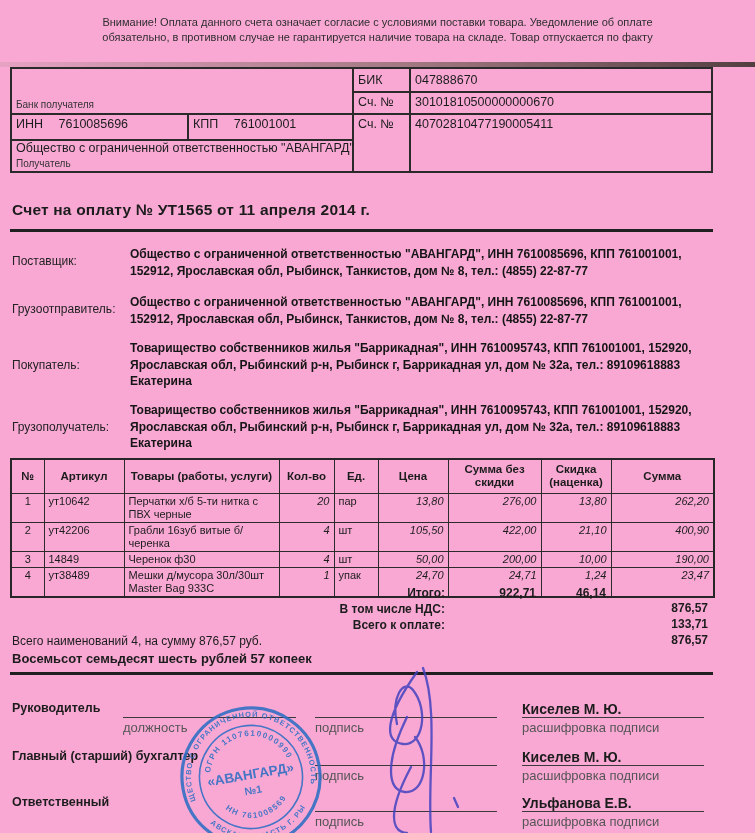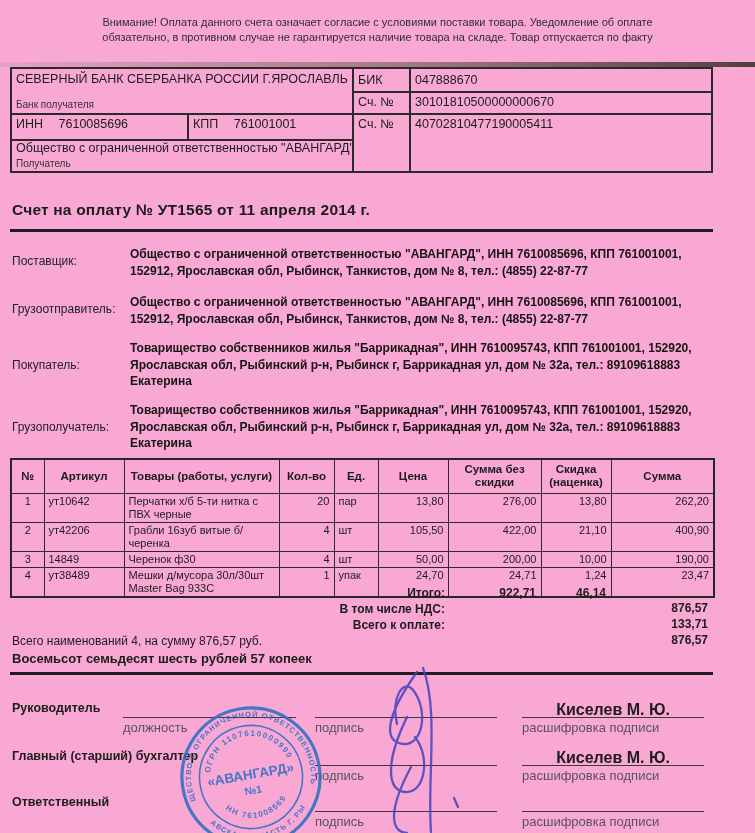--- a/index.html
+++ b/index.html
@@ -31,35 +31,35 @@
   .p-text  { left:130px; width:585px; font-size:12px; font-weight:700;
              line-height:16.5px; color:#151515; }
   
   table.items { position:absolute; left:10px; top:458px; width:703px;
                 border-collapse:collapse; table-layout:fixed;
                 border:2px solid #262626; }
   table.items th { border:1.2px solid #2b2b2b; font-size:11.5px; font-weight:700;
                    text-align:center; vertical-align:middle; padding:2px 2px; height:34px; line-height:13px; }
   table.items td { border:1.2px solid #2b2b2b; font-size:11px; vertical-align:top;
                    padding:1px 4px; line-height:13px; }
-  td.c { text-align:center; } td.r { text-align:right; } td.l { text-align:left; }
+  td.c { text-align:center; } td.r { text-align:right;font-style:italic; } td.l { text-align:left; }
   td.nm { font-size:10.5px; }
   tr.h28 td { height:28px; } tr.h16 td { height:16px; }
   
   .t-row { position:absolute; left:0; width:755px; height:16px; font-weight:700; font-size:12px; }
   .t-row span { position:absolute; white-space:nowrap; }
   .t-lab { right:310px; } .t-g { right:219px; } .t-d { right:149px; } .t-t { right:47px;margin-top:15px; }
   
   .sum1 { left:12px; top:634px; font-size:12px; }
   .sum2 { left:12px; top:651px; font-size:13px; font-weight:700; }
   
   .role { left:12px; font-size:12.5px; font-weight:700; white-space:nowrap; }
   .sline { height:0; border-top:1.5px solid #3a3a3a; }
   .cap { font-size:13px; color:#555; text-align:left; }
-  .signer { font-size:16px; font-weight:700; text-align:center; width:182px; left:522px; }
+  .signer { font-size:14px; font-weight:700; width:182px; left:522px; }
   
   .stamp { left:176px; top:702px; transform:rotate(-10deg); opacity:.88; }
   .stamp text { fill:#2e6fc4; }
   .autograph { left:345px; top:662px; opacity:.85; }
 </style>
 </head>
 <body>
 
 <div id="page">
 
@@ -71,21 +71,20 @@
   <div class="abs scanband"></div>
 
   <div class="abs banktable">
     <div class="vline" style="left:340px;top:0;width:1.5px;height:102px"></div>
     <div class="vline" style="left:397px;top:0;width:1.5px;height:102px"></div>
     <div class="vline" style="left:175px;top:44px;width:1.5px;height:26px"></div>
     <div class="hline" style="left:340px;top:22px;width:359px;height:1.5px"></div>
     <div class="hline" style="left:0;top:44px;width:699px;height:2px"></div>
     <div class="hline" style="left:0;top:70px;width:340px;height:1.5px"></div>
 
-    <div class="bt-text" style="left:4px;top:3px">СЕВЕРНЫЙ БАНК СБЕРБАНКА РОССИИ Г.ЯРОСЛАВЛЬ</div>
     <div class="bt-cap" style="left:4px;top:30px">Банк получателя</div>
 
     <div class="bt-text" style="left:346px;top:4px">БИК</div>
     <div class="bt-text" style="left:403px;top:4px">047888670</div>
     <div class="bt-text" style="left:346px;top:26px">Сч. №</div>
     <div class="bt-text" style="left:403px;top:26px">30101810500000000670</div>
 
     <div class="bt-text" style="left:4px;top:48px">
       <span>ИНН</span>
       <span style="margin-left:12px">7610085696</span>
@@ -220,20 +219,21 @@
   <div class="abs role" style="top:749px">Главный (старший) бухгалтер</div>
   <div class="abs sline" style="left:315px;top:765px;width:182px"></div>
   <div class="abs cap" style="left:315px;top:768px;width:182px">подпись</div>
   <div class="abs signer" style="top:749px">Киселев М. Ю.</div>
   <div class="abs sline" style="left:522px;top:765px;width:182px"></div>
   <div class="abs cap" style="left:522px;top:768px;width:182px">расшифровка подписи</div>
 
   <div class="abs role" style="top:795px">Ответственный</div>
   <div class="abs sline" style="left:315px;top:811px;width:182px"></div>
   <div class="abs cap" style="left:315px;top:814px;width:182px">подпись</div>
+  <div class="abs signer" style="top:795px">Ульфанова Е.В.</div>
   <div class="abs sline" style="left:522px;top:811px;width:182px"></div>
   <div class="abs cap" style="left:522px;top:814px;width:182px">расшифровка подписи</div>
 
   <svg class="abs stamp" width="150" height="150" viewBox="-75 -75 150 150">
     <defs>
       <path id="tp-outer-top" d="M -57.8,16 A 60,60 0 1 1 57.8,16" fill="none"></path>
       <path id="tp-outer-bot" d="M -50,36.6 A 62,62 0 0 0 50,36.6" fill="none"></path>
       <path id="tp-inner-top" d="M -39.7,10 A 41,41 0 1 1 39.7,10" fill="none"></path>
       <path id="tp-inner-bot" d="M -33,24.3 A 41,41 0 0 0 33,24.3" fill="none"></path>
     </defs>

